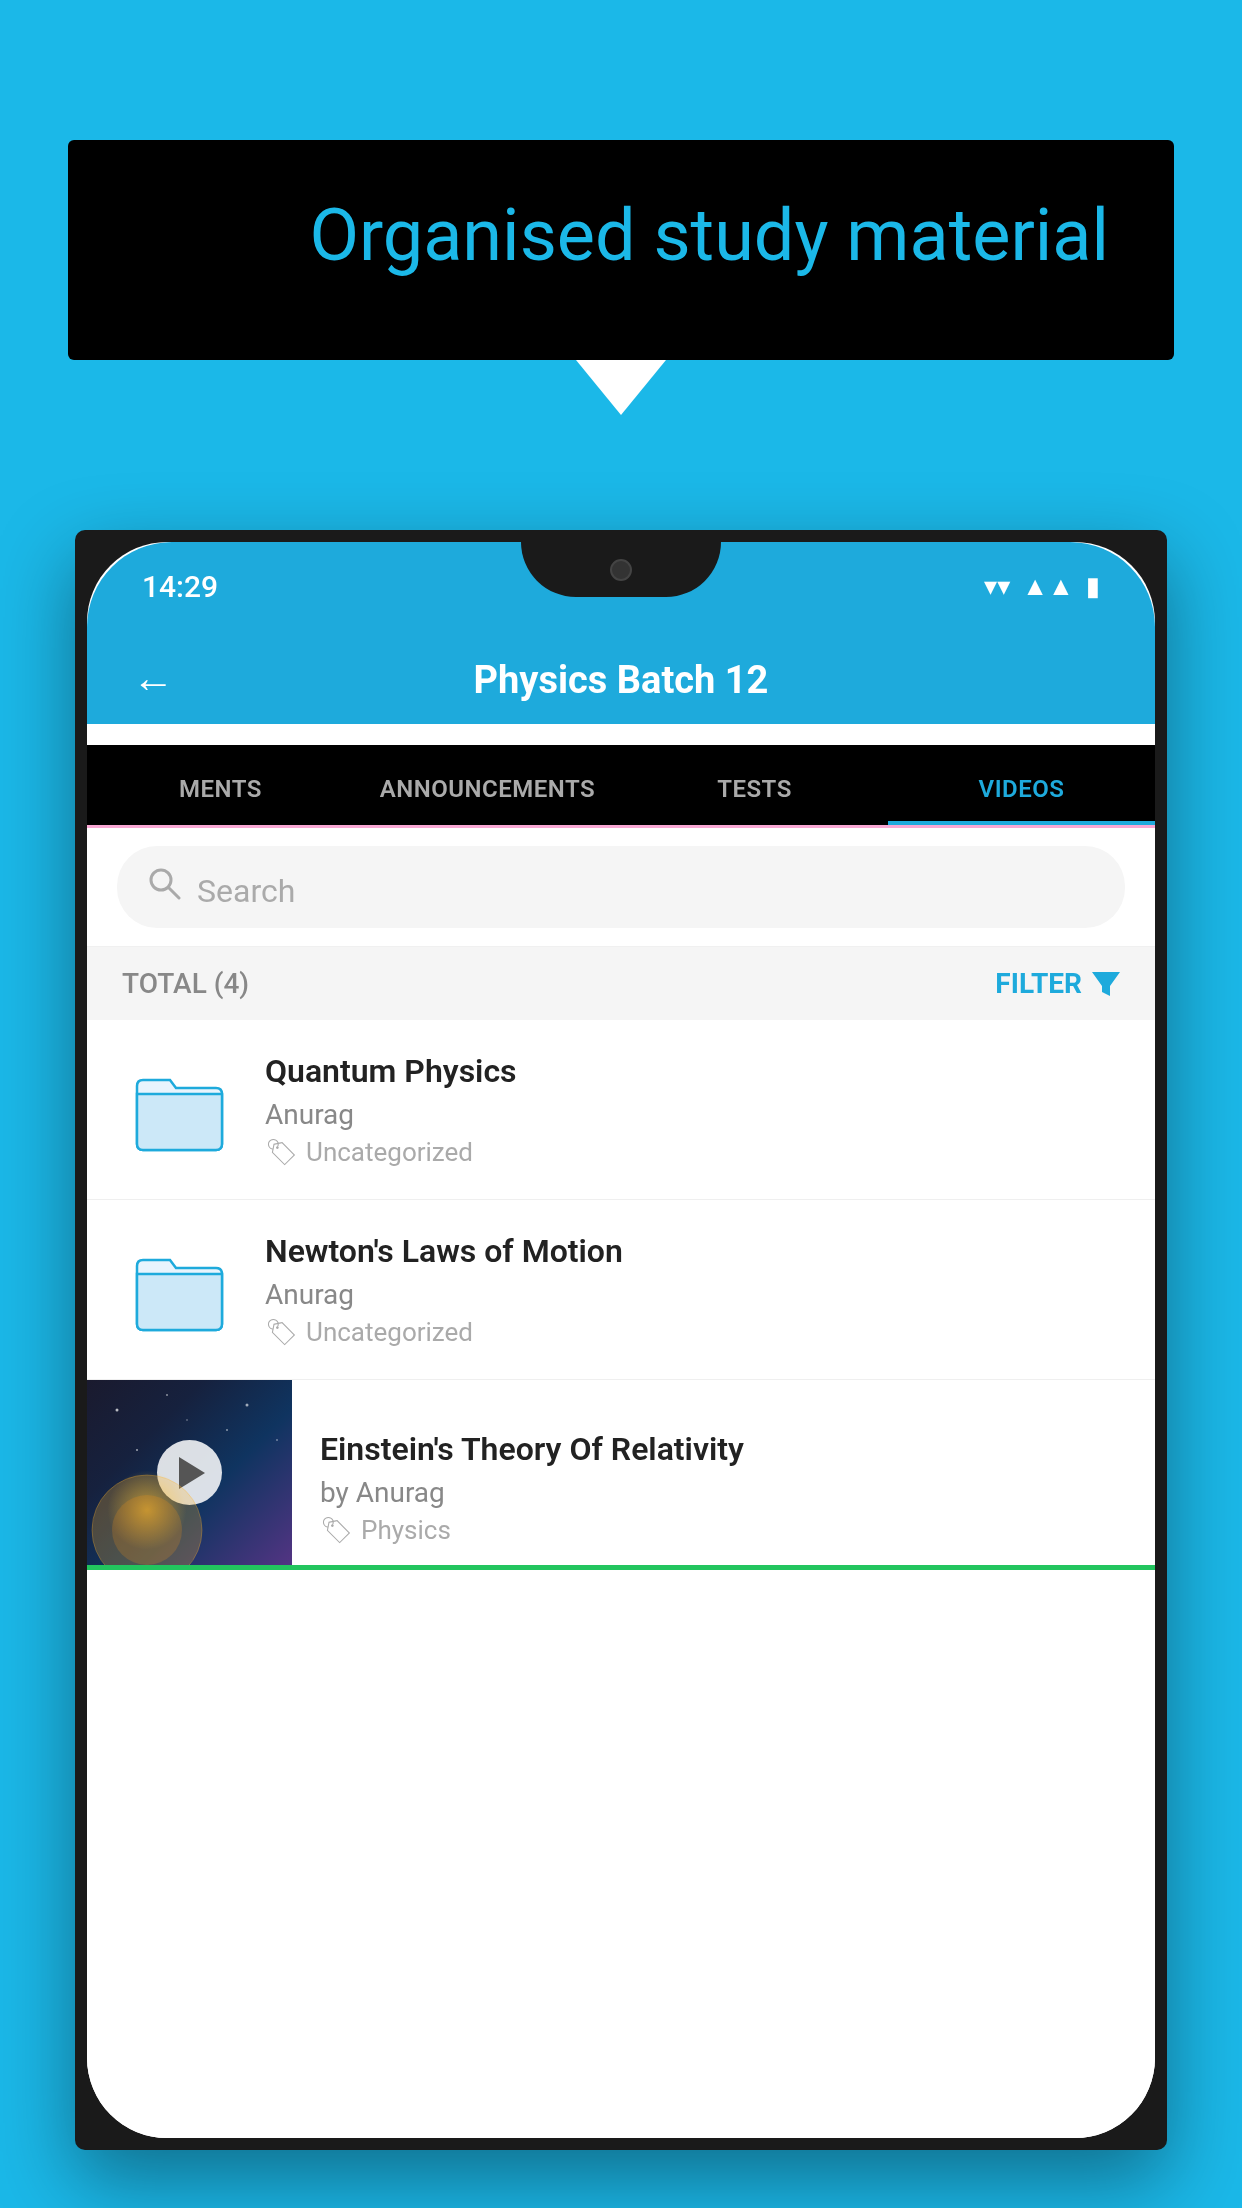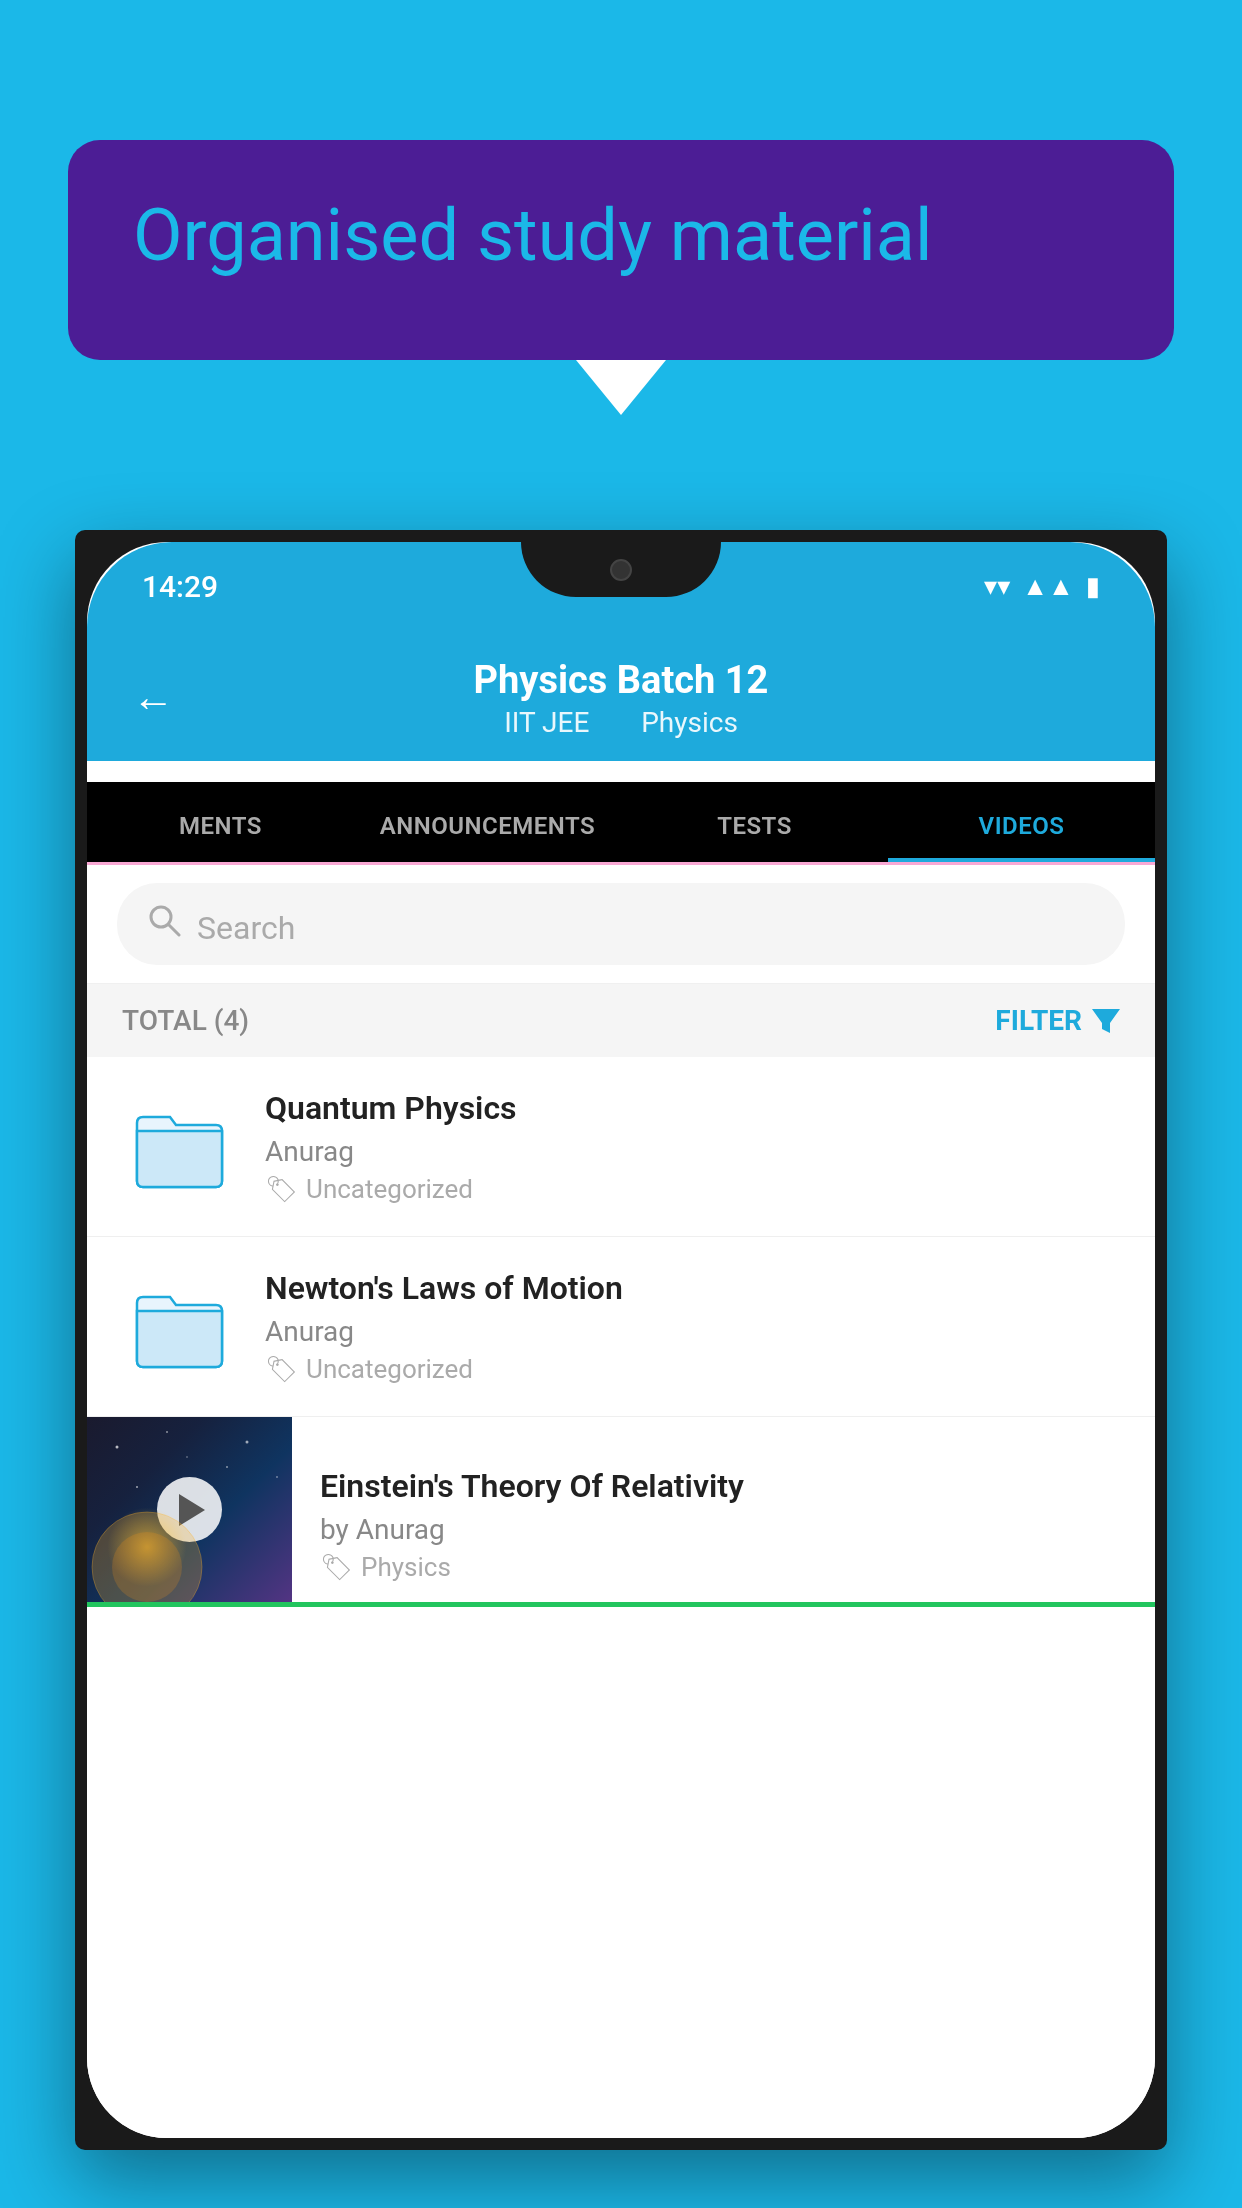--- a/index.html
+++ b/index.html
@@ -15,23 +15,24 @@
 
     
     .speech-bubble-wrapper {
       position: absolute;
       top: 140px;
       left: 68px;
       right: 68px;
     }
 
     .speech-bubble {
-      background: #4c1d95;
-      border-radius: 32px;
+      background: #000000;
+      border-radius: 6px;
       padding: 55px 65px 60px 65px;
+      text-align: right;
     }
 
     .speech-bubble-title {
       color: #1bb8e8;
       font-size: 72px;
       font-weight: 400;
       line-height: 1.15;
       margin-bottom: 22px;
     }
 
@@ -370,25 +371,20 @@
         <div class="status-icons">
           <span class="wifi-icon">▾▾</span>
           <span class="signal-icon">▲▲</span>
           <span class="battery-icon">▮</span>
         </div>
       </div>
 
       <div class="app-header">
         <span class="back-arrow">←</span>
         <div class="header-title">Physics Batch 12</div>
-        <div class="header-subtitle">
-          <span>IIT JEE</span>
-          &nbsp;&nbsp;
-          <span>Physics</span>
-        </div>
       </div>
 
       <div class="tabs-bar">
         <div class="tab-item">
           <span>MENTS</span>
         </div>
         <div class="tab-item">
           <span>ANNOUNCEMENTS</span>
         </div>
         <div class="tab-item">

